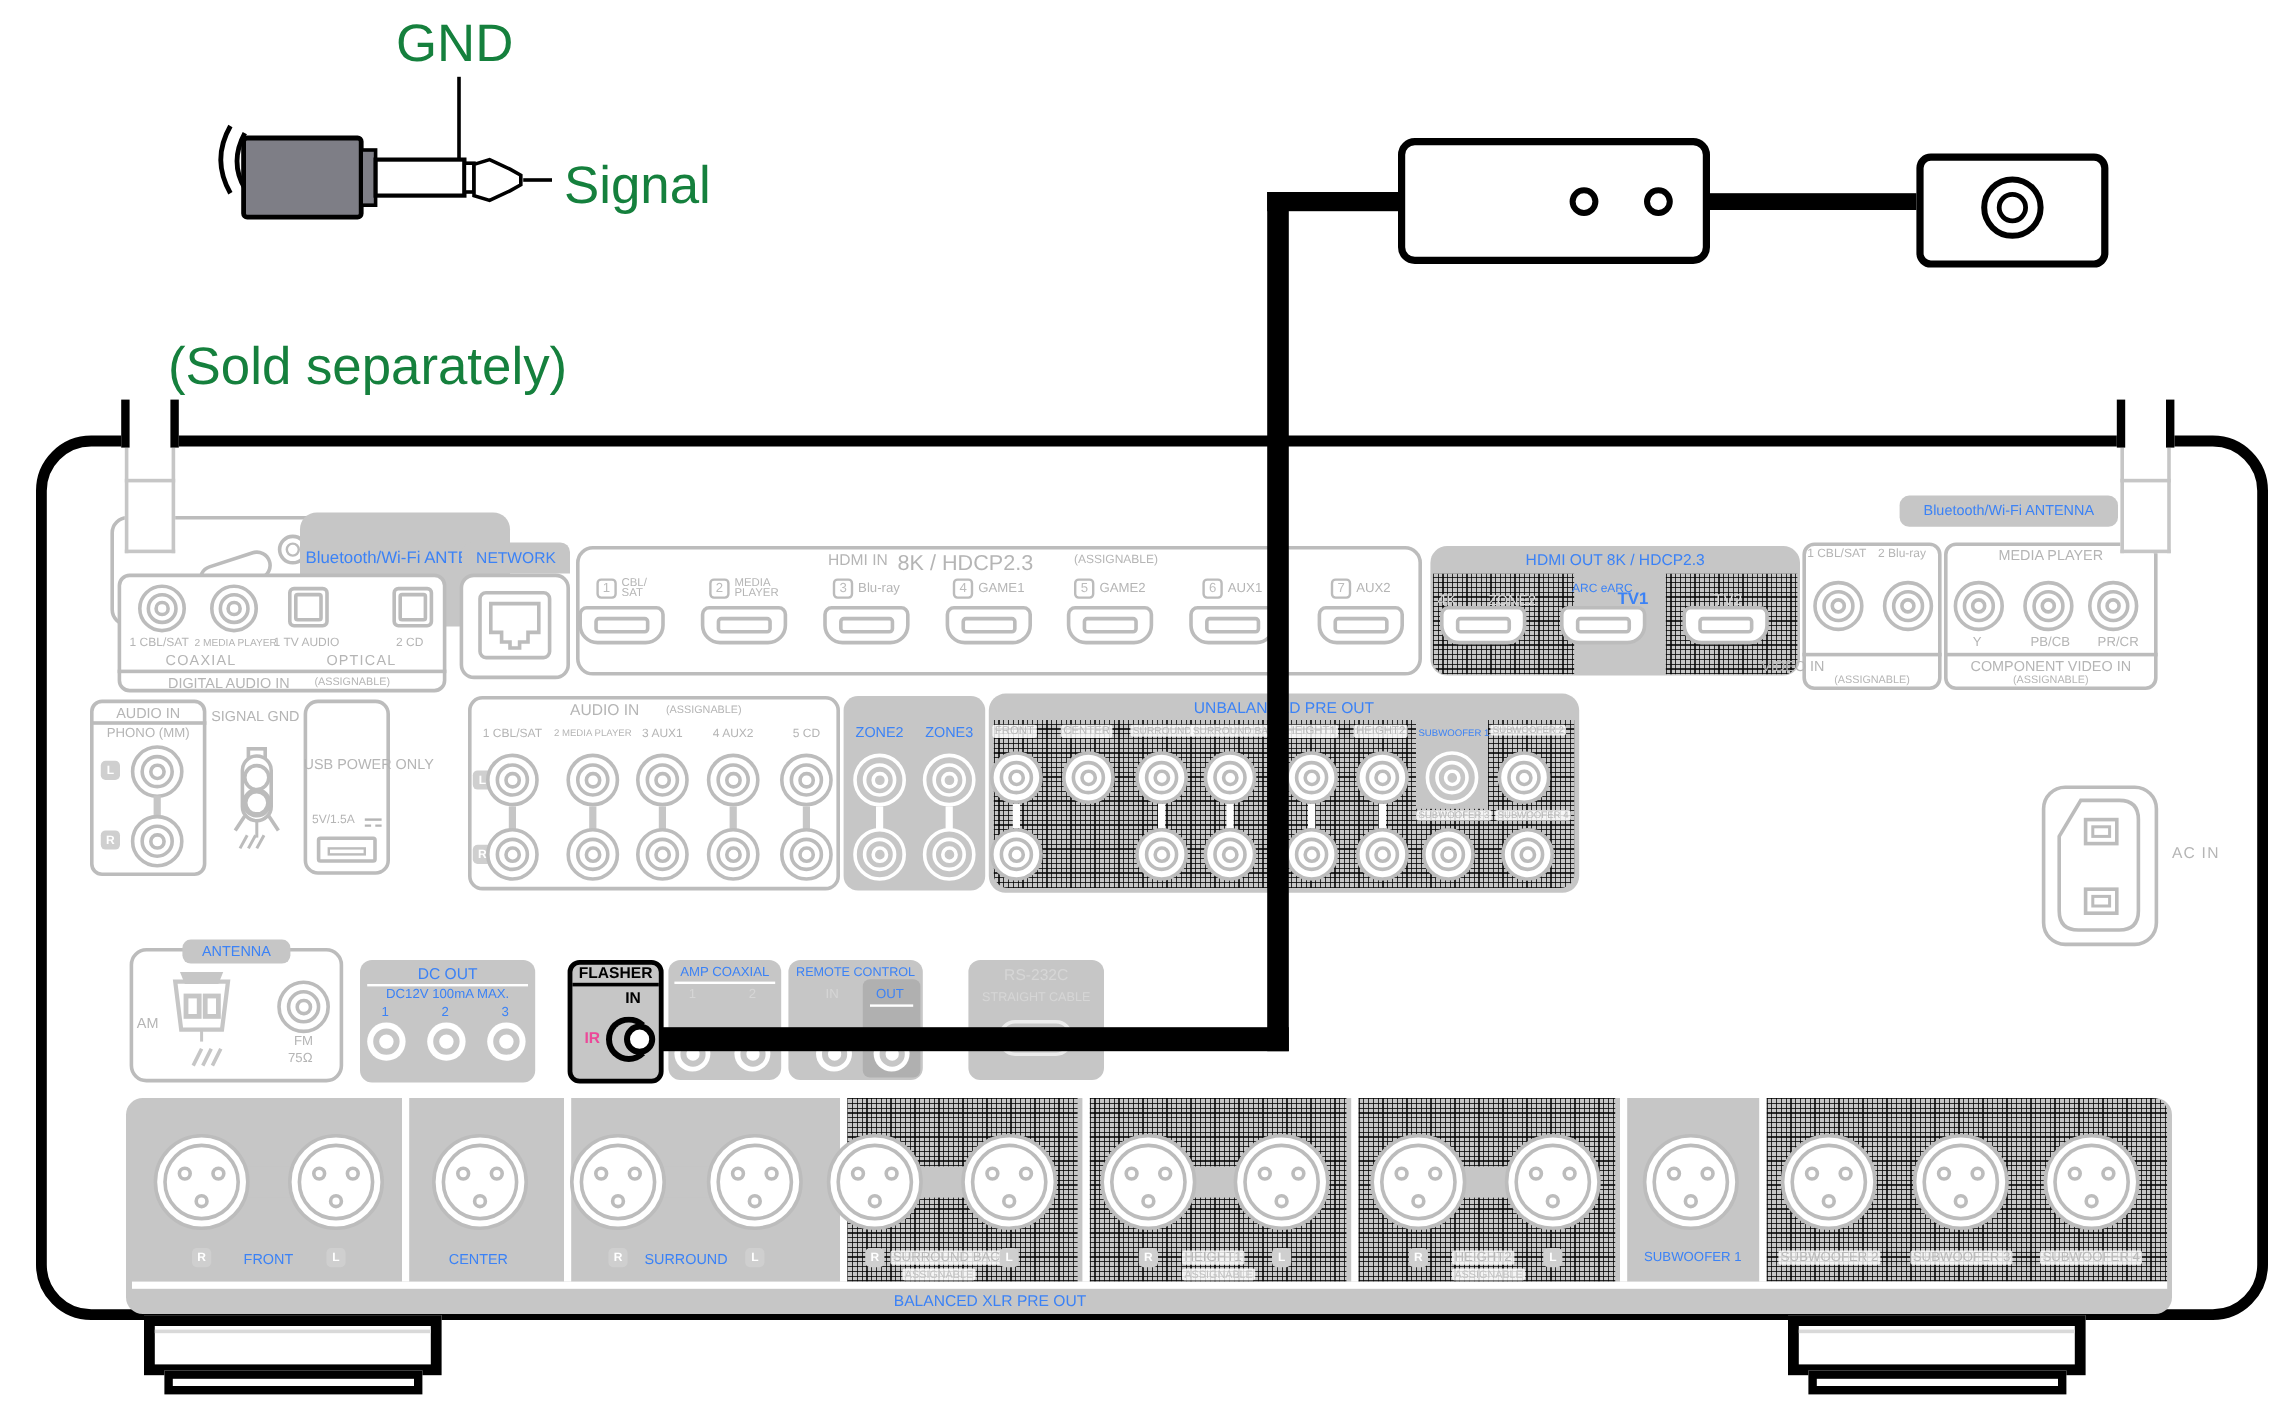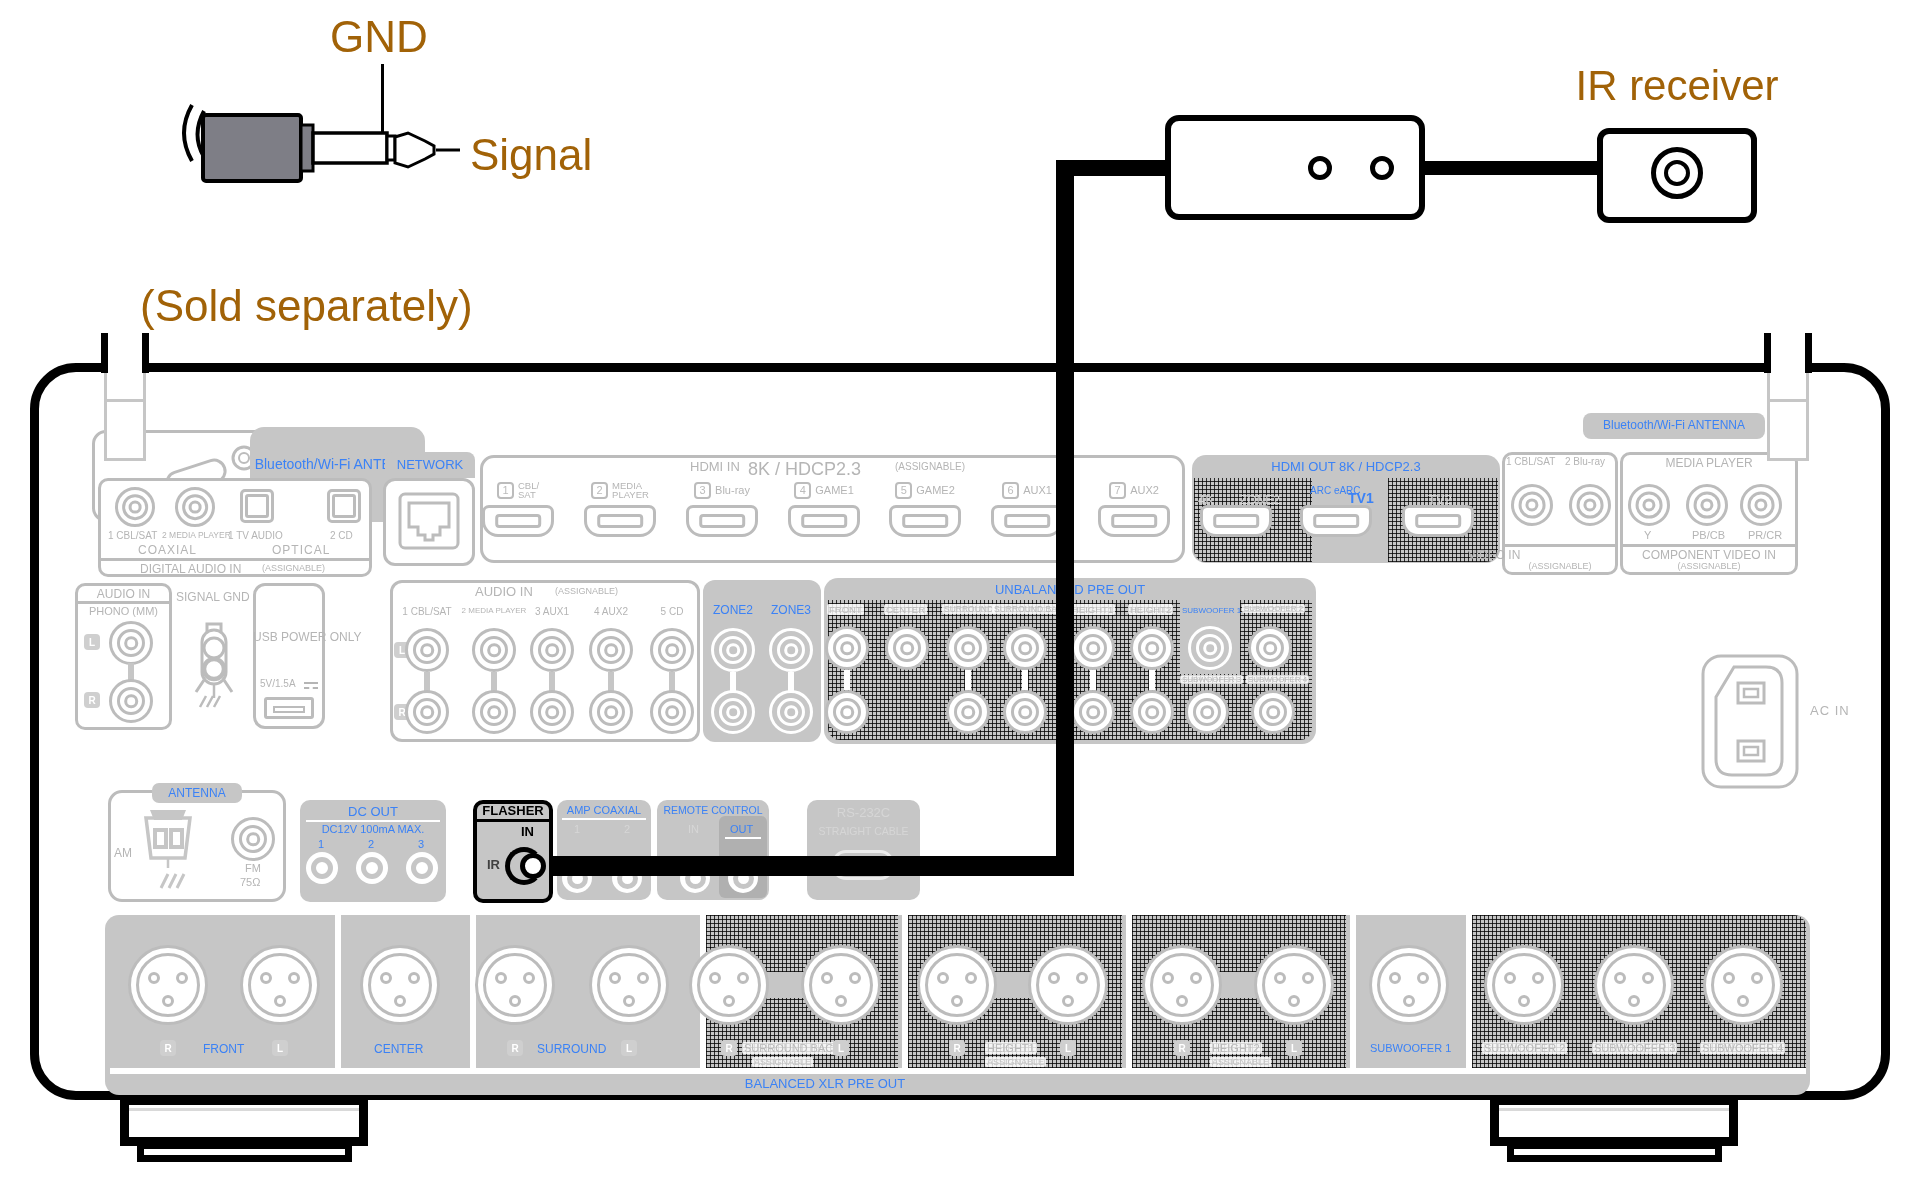--- a/index.html
+++ b/index.html
@@ -5,21 +5,21 @@
   :root{
     --pg:#c6c6c6;   
     --lg:#bcbcbc;   
     --tx:#b5b5b5;   
     --dk:#000;
   }
   *{box-sizing:border-box;margin:0;padding:0}
   body{background:#fff;font-family:"Liberation Sans",sans-serif}
   .stage{position:relative;width:1913px;height:1187px;background:#fff;overflow:hidden}
   .abs{position:absolute}
-  .callout{position:absolute;color:#a16207;font-size:44px;letter-spacing:0;white-space:nowrap}
+  .callout{position:absolute;color:#15803d;font-size:44px;letter-spacing:0;white-space:nowrap}
   .pre{white-space:pre-line}
   
   .panel{position:absolute;left:30px;top:363px;width:1860px;height:737px;border:9px solid #000;border-radius:46px;background:#fff}
   .obox{position:absolute;border:3px solid var(--lg);border-radius:10px;background:#fff}
   .gbox{position:absolute;background:var(--pg);border-radius:10px}
   .hatch{position:absolute;background-color:var(--pg);
     background-image:repeating-linear-gradient(0deg,rgba(0,0,0,.78) 0 1px,transparent 1px 4px),
                      repeating-linear-gradient(90deg,rgba(0,0,0,.78) 0 1px,transparent 1px 4px)}
   .gt{position:absolute;color:var(--tx);white-space:nowrap}
   .wt{position:absolute;color:#3b82f6;white-space:nowrap}
@@ -77,21 +77,20 @@
     <rect x="63" y="20" width="98" height="66" rx="3" fill="#7e7e86" stroke="#000" stroke-width="4"></rect>
     <rect x="161" y="30" width="12" height="46" fill="#7e7e86" stroke="#000" stroke-width="3"></rect>
     <rect x="173" y="38" width="74" height="30" fill="#fff" stroke="#000" stroke-width="3.5"></rect>
     <rect x="247" y="41" width="8" height="24" fill="#fff" stroke="#000" stroke-width="3"></rect>
     <path d="M255,42 L268,38 L285,46 L294,51 L294,59 L285,64 L268,72 L255,68 Z" fill="#fff" stroke="#000" stroke-width="3"></path>
     <line x1="296" y1="55" x2="320" y2="55" stroke="#000" stroke-width="3"></line>
   </svg>
   <div class="callout" style="left:470px;top:130px">Signal</div>
   <div class="callout" style="left:140px;top:281px">(Sold separately)</div>
 
-  <div class="callout ctr" style="left:1547px;top:62px;width:260px;font-size:42px">IR receiver</div>
 
   <div class="abs" style="left:1165px;top:115px;width:260px;height:105px;border:6px solid #000;border-radius:14px;background:#fff;z-index:30"></div>
   <div class="abs" style="left:1308px;top:156px;width:24px;height:24px;border:5px solid #000;border-radius:50%;background:#fff;z-index:31"></div>
   <div class="abs" style="left:1370px;top:156px;width:24px;height:24px;border:5px solid #000;border-radius:50%;background:#fff;z-index:31"></div>
 
   <div class="abs" style="left:1597px;top:128px;width:160px;height:95px;border:6px solid #000;border-radius:12px;background:#fff;z-index:30"></div>
   <div class="abs" style="left:1651px;top:147px;width:52px;height:52px;border:5px solid #000;border-radius:50%;background:#fff;z-index:31"></div>
   <div class="abs" style="left:1664px;top:160px;width:26px;height:26px;border:4px solid #000;border-radius:50%;background:#fff;z-index:32"></div>
 
   <div class="cable" style="left:1425px;top:161px;width:172px;height:14px"></div>
@@ -367,21 +366,21 @@
   <div class="wt" style="left:368px;top:838px;font-size:11px">2</div>
   <div class="wt" style="left:418px;top:838px;font-size:11px">3</div>
   <div class="dn" style="left:306px;top:852px;width:32px;height:32px"></div>
   <div class="dn" style="left:356px;top:852px;width:32px;height:32px"></div>
   <div class="dn" style="left:406px;top:852px;width:32px;height:32px"></div>
 
   <div class="abs" style="left:473px;top:800px;width:80px;height:103px;background:var(--pg);border:4px solid #000;border-radius:10px;z-index:42"></div>
   <div class="abs ctr" style="left:473px;top:803px;width:80px;font-size:13px;font-weight:bold;color:#000;z-index:43">FLASHER</div>
   <div class="kline" style="left:477px;top:819px;width:72px;height:3px;z-index:43"></div>
   <div class="abs" style="left:521px;top:824px;font-size:13px;font-weight:bold;color:#000;z-index:43">IN</div>
-  <div class="abs" style="left:487px;top:857px;font-size:13px;font-weight:bold;color:#404040;z-index:43">IR</div>
+  <div class="abs" style="left:487px;top:857px;font-size:13px;font-weight:bold;color:#ec4899;z-index:43">IR</div>
   <div class="abs" style="left:505px;top:847px;width:38px;height:38px;border:5px solid #000;border-right-color:transparent;border-radius:50%;z-index:44"></div>
   <div class="abs" style="left:520px;top:853px;width:26px;height:26px;border:5px solid #000;border-radius:50%;background:#fff;z-index:45"></div>
 
   <div class="gbox" style="left:557px;top:800px;width:94px;height:100px"></div>
   <div class="wt ctr" style="left:557px;top:804px;width:94px;font-size:11px">AMP COAXIAL</div>
   <div class="wline" style="left:562px;top:818px;width:84px;height:2px"></div>
   <div class="lt" style="left:574px;top:823px;font-size:11px">1</div>
   <div class="lt" style="left:624px;top:823px;font-size:11px">2</div>
   <div class="dn" style="left:562px;top:863px;width:30px;height:30px"></div>
   <div class="dn" style="left:612px;top:863px;width:30px;height:30px"></div>

